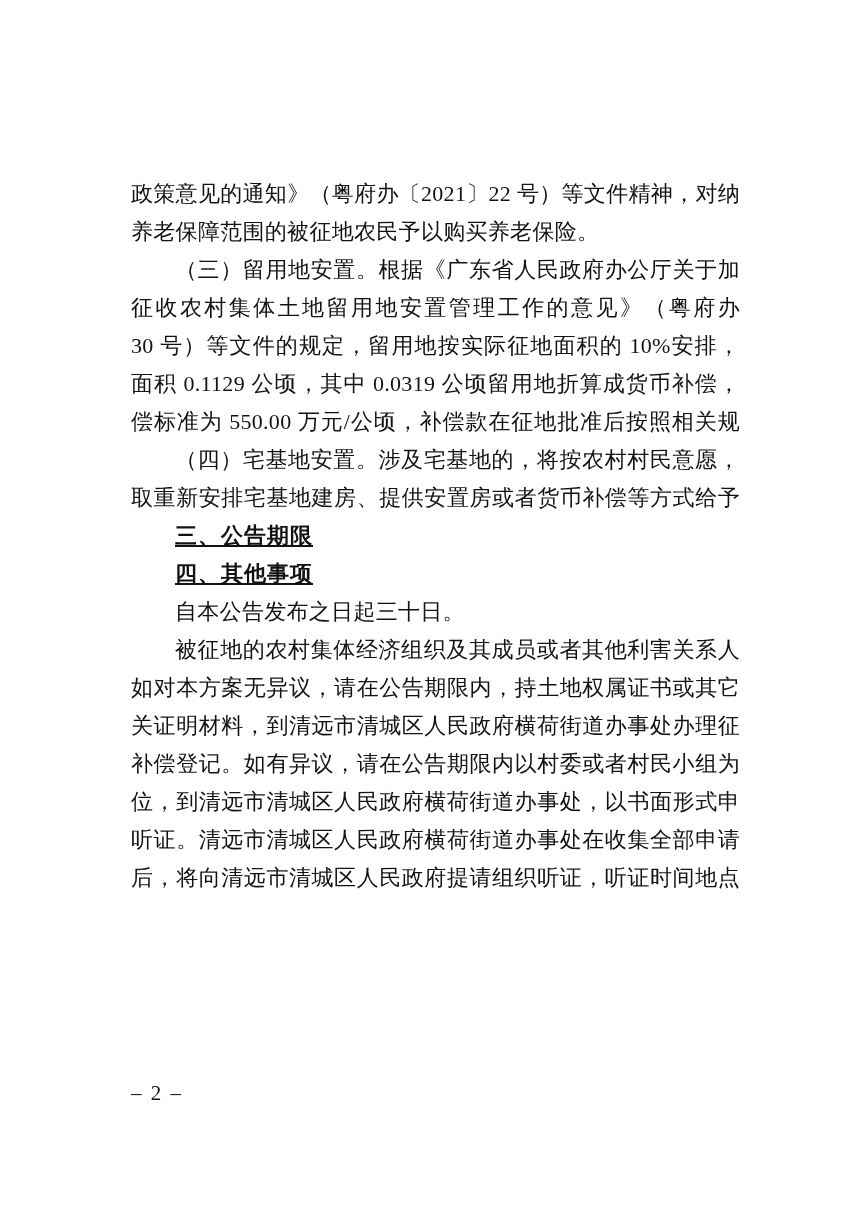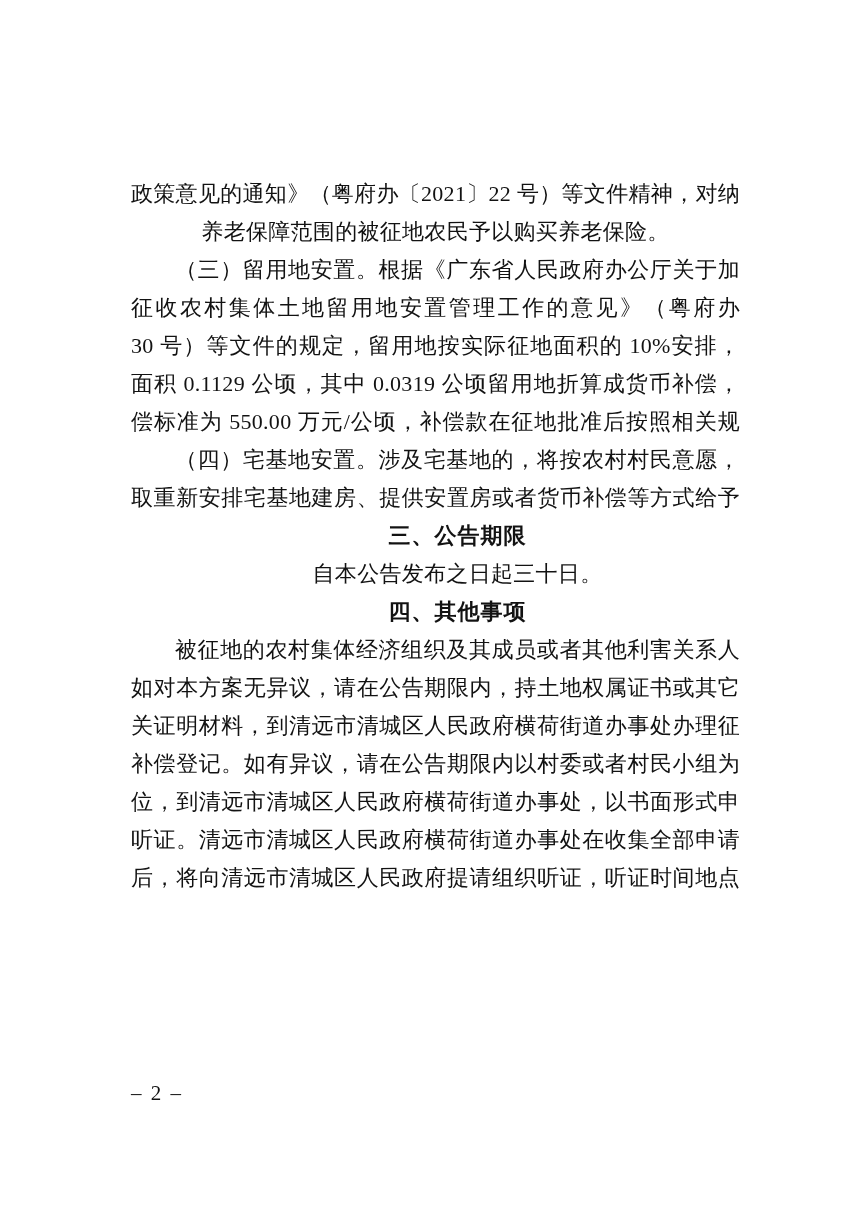--- a/index.html
+++ b/index.html
@@ -21,37 +21,38 @@
     left: 131px;
     top: 175px;
     width: 609px;
   }
   .line {
     height: 38px;
     line-height: 38px;
     font-size: 22px;
     letter-spacing: 0.3px;
     overflow: hidden;
-    text-align: center;
+    text-align: left;
     color: #121212;
   }
   
   .j {
     text-align: justify;
     text-align-last: justify;
   }
   
   .ind {
     padding-left: 44px;
   }
   
   .h {
     font-family: "Liberation Sans", "DejaVu Sans", sans-serif;
     font-weight: 700;
     letter-spacing: 1px;
+    text-decoration: underline;
   }
   .page-number {
     position: absolute;
     left: 131px;
     top: 1081px;
     font-size: 21px;
     line-height: 24px;
     letter-spacing: 2px;
     color: #121212;
   }
@@ -64,22 +65,22 @@
     <div class="line j">政策意见的通知》（粤府办〔2021〕22 号）等文件精神，对纳入</div>
     <div class="line">养老保障范围的被征地农民予以购买养老保险。</div>
     <div class="line j ind">（三）留用地安置。根据《广东省人民政府办公厅关于加强</div>
     <div class="line j">征收农村集体土地留用地安置管理工作的意见》（粤府办〔2016〕</div>
     <div class="line j">30 号）等文件的规定，留用地按实际征地面积的 10%安排，用地</div>
     <div class="line j">面积 0.1129 公顷，其中 0.0319 公顷留用地折算成货币补偿，补</div>
     <div class="line j">偿标准为 550.00 万元/公顷，补偿款在征地批准后按照相关规</div>
     <div class="line j ind">（四）宅基地安置。涉及宅基地的，将按农村村民意愿，采</div>
     <div class="line j">取重新安排宅基地建房、提供安置房或者货币补偿等方式给予安</div>
     <div class="line h ind">三、公告期限</div>
+    <div class="line h ind">四、其他事项</div>
     <div class="line ind">自本公告发布之日起三十日。</div>
-    <div class="line h ind">四、其他事项</div>
     <div class="line j ind">被征地的农村集体经济组织及其成员或者其他利害关系人</div>
     <div class="line j">如对本方案无异议，请在公告期限内，持土地权属证书或其它有</div>
     <div class="line j">关证明材料，到清远市清城区人民政府横荷街道办事处办理征地</div>
     <div class="line j">补偿登记。如有异议，请在公告期限内以村委或者村民小组为单</div>
     <div class="line j">位，到清远市清城区人民政府横荷街道办事处，以书面形式申请</div>
     <div class="line j">听证。清远市清城区人民政府横荷街道办事处在收集全部申请</div>
     <div class="line j">后，将向清远市清城区人民政府提请组织听证，听证时间地点另</div>
   </div>
 
   <div class="page-number">– 2 –</div>

